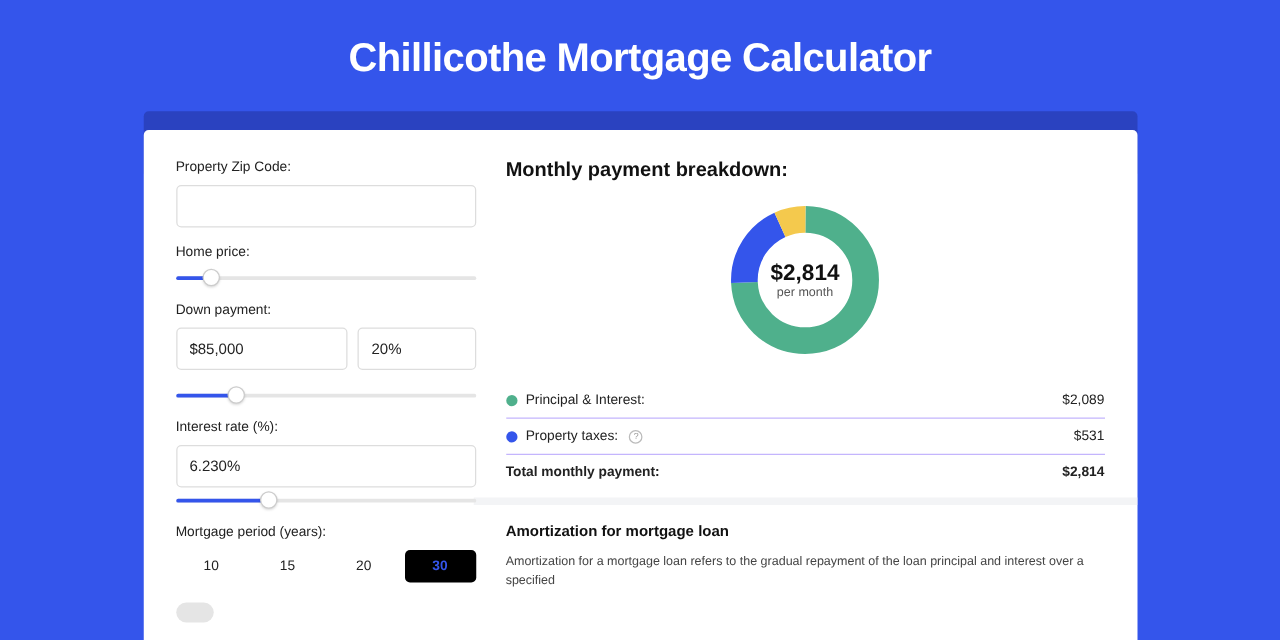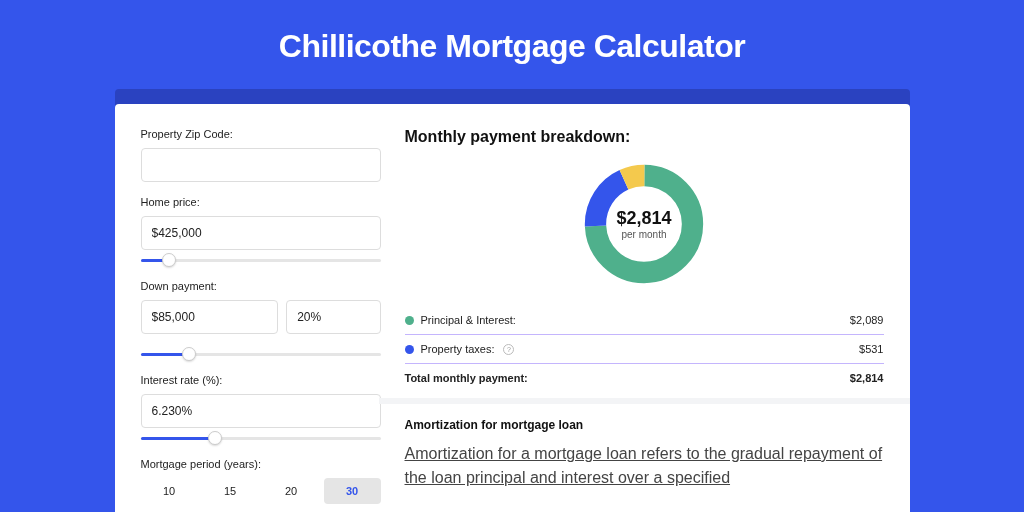--- a/index.html
+++ b/index.html
@@ -103,21 +103,21 @@
     height: 26px;
     display: flex;
     align-items: center;
     justify-content: center;
     font-size: 11px;
     border-radius: 4px;
     cursor: pointer;
     color: #222;
   }
   .period-pill.active {
-    background: #e5e5e5;
+    background: #000000;
     color: #3455eb;
     font-weight: 600;
   }
   .toggle-row {
     display: flex;
     align-items: center;
     gap: 8px;
     font-size: 11px;
     color: #222;
   }
@@ -204,41 +204,39 @@
     margin: 0 -26px;
     padding: 14px 14px 0 26px;
   }
   .amort-title {
     font-size: 12px;
     font-weight: 700;
     color: #111;
     margin-bottom: 10px;
   }
   .amort-text {
-    font-size: 16px;
+    font-size: 10px;
     color: #444;
     line-height: 1.5;
-    text-decoration: underline;
   }
 </style>
 </head>
 <body>
 
 <h1 class="hero-title">Chillicothe Mortgage Calculator</h1>
 <div class="dark-band"></div>
 
 <div class="card">
   <div class="left-col">
 
     <label class="field-label">Property Zip Code:</label>
     <input class="text-input" type="text" value="" style="">
     <div style="height:10px"></div>
 
     <label class="field-label">Home price:</label>
-    <input class="text-input" type="text" value="$425,000" style="">
     <div class="slider-wrap">
       <div class="slider-track"></div>
       <div class="slider-fill" style="width:12%"></div>
       <div class="slider-thumb" style="left:12%"></div>
     </div>
 
     <label class="field-label">Down payment:</label>
     <div class="row-two">
       <input class="text-input" type="text" value="$85,000" style="">
       <input class="text-input" type="text" value="20%" style="">

